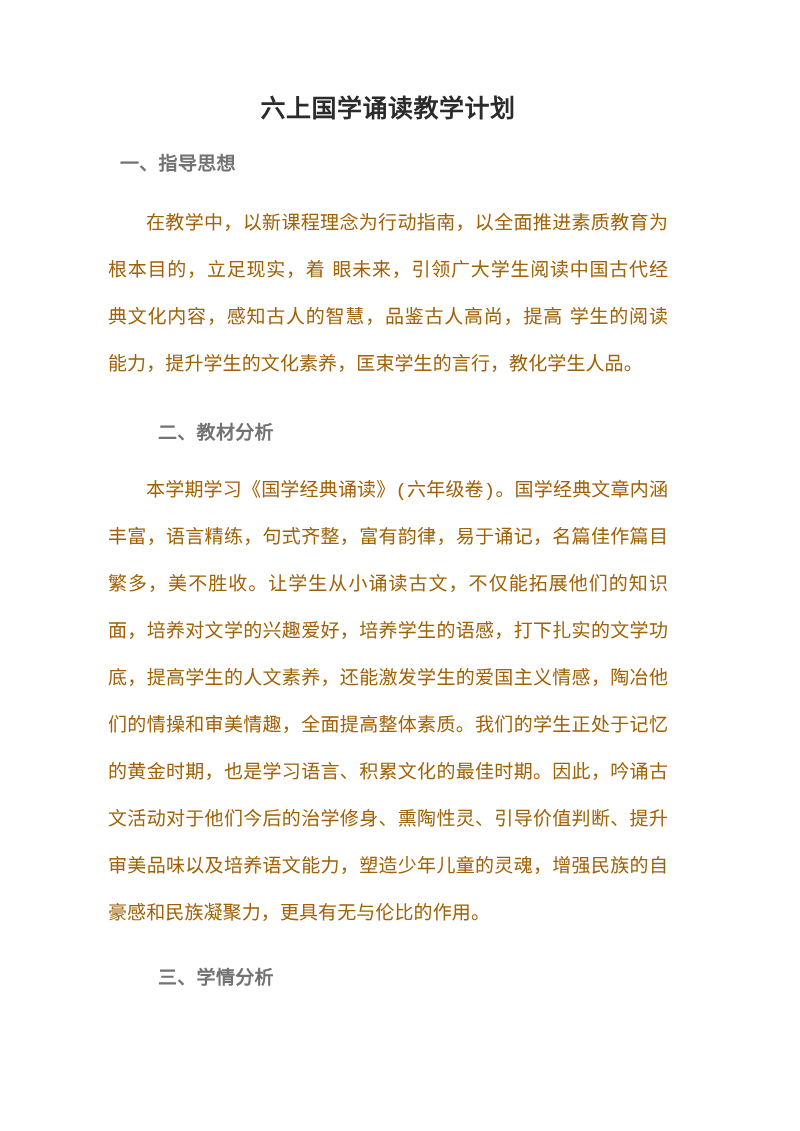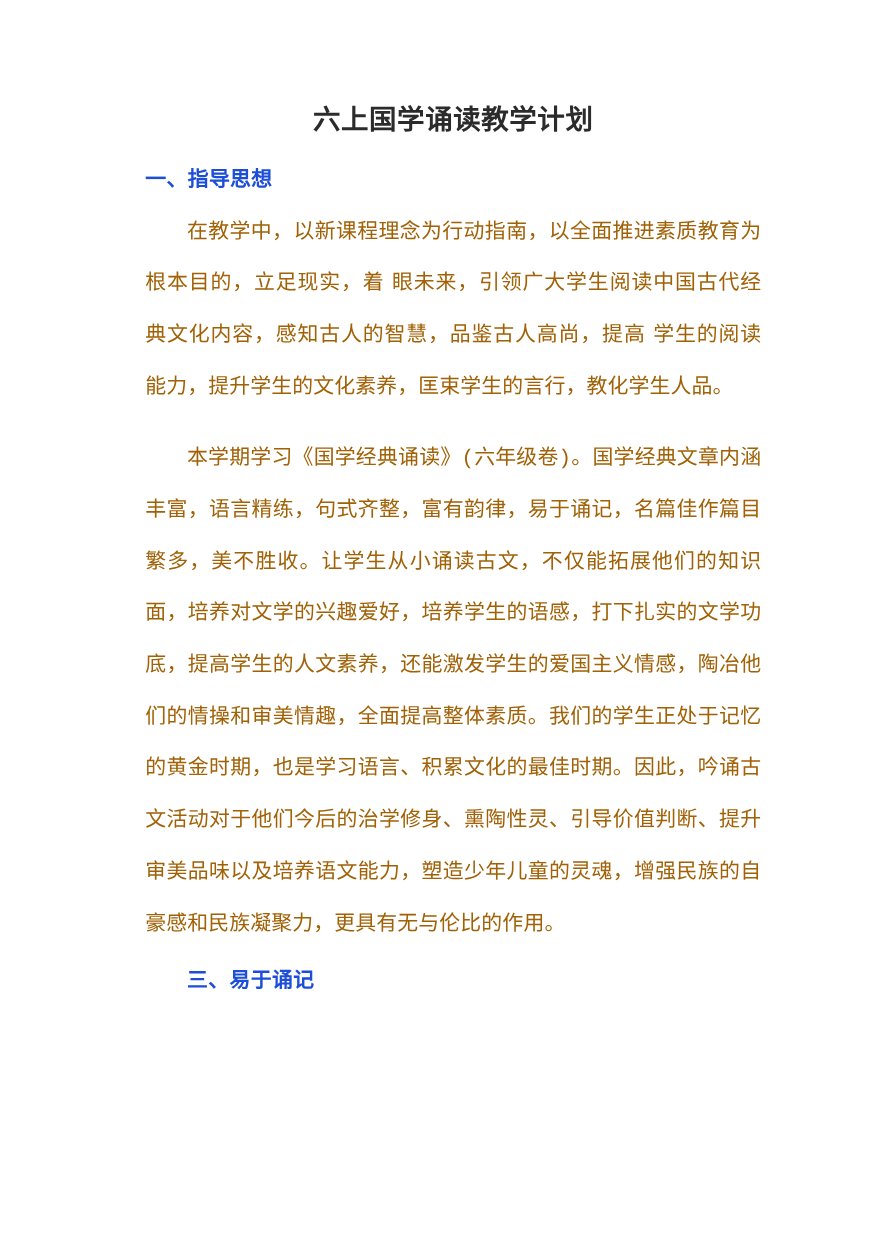--- a/index.html
+++ b/index.html
@@ -17,42 +17,42 @@
     background: #ffffff;
     box-sizing: border-box;
     overflow: hidden;
     font-family: "DejaVu Sans", "Liberation Sans", sans-serif;
     color: #333333;
     -webkit-font-smoothing: antialiased;
   }
 
   .doc-body {
     position: absolute;
-    left: 132px;
+    left: 108px;
     top: 0;
     width: 560px;
   }
 
   .doc-title {
     margin: 0;
     padding-top: 92px;
     text-align: center;
     font-size: 25px;
     font-weight: bold;
     line-height: 34px;
     letter-spacing: 0.5px;
     color: #2b2b2b;
   }
 
   .section-heading {
-    margin: 0;
+    margin: 12px;
     font-size: 19px;
     font-weight: bold;
     line-height: 47px;
-    color: #1d4ed8;
+    color: #737373;
     letter-spacing: 0.3px;
     white-space: pre;
   }
 
   .section-heading.flush {
     padding-left: 0;
   }
 
   .section-heading.indent {
     padding-left: 38px;
@@ -90,22 +90,23 @@
   <div class="doc-body">
 
     <h1 class="doc-title">六上国学诵读教学计划</h1>
 
     <h2 class="section-heading flush heading-gap-top">一、指导思想</h2>
 
     <p class="body-para">在教学中，以新课程理念为行动指南，以全面推进素质教育为根本目的，立足现实，着 眼未来，引领广大学生阅读中国古代经典文化内容，感知古人的智慧，品鉴古人高尚，提高 学生的阅读能力，提升学生的文化素养，匡束学生的言行，教化学生人品。</p>
 
     <div class="spacer-after-s1"></div>
 
+    <h2 class="section-heading indent">二、教材分析</h2>
 
     <p class="body-para para-gap">本学期学习《国学经典诵读》(六年级卷)。国学经典文章内涵丰富，语言精练，句式齐整，富有韵律，易于诵记，名篇佳作篇目繁多，美不胜收。让学生从小诵读古文，不仅能拓展他们的知识面，培养对文学的兴趣爱好，培养学生的语感，打下扎实的文学功底，提高学生的人文素养，还能激发学生的爱国主义情感，陶冶他们的情操和审美情趣，全面提高整体素质。我们的学生正处于记忆的黄金时期，也是学习语言、积累文化的最佳时期。因此，吟诵古文活动对于他们今后的治学修身、熏陶性灵、引导价值判断、提升审美品味以及培养语文能力，塑造少年儿童的灵魂，增强民族的自豪感和民族凝聚力，更具有无与伦比的作用。</p>
 
     <div class="spacer-after-s2"></div>
 
-    <h2 class="section-heading indent">三、易于诵记</h2>
+    <h2 class="section-heading indent">三、学情分析</h2>
 
   </div>
 
 </div>
 
 </body></html>

